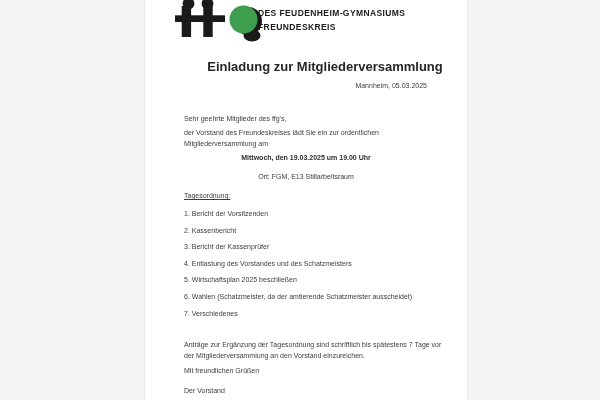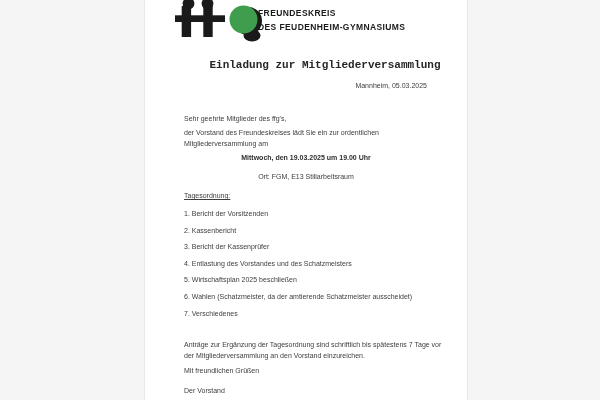--- a/index.html
+++ b/index.html
@@ -17,23 +17,22 @@
     overflow:hidden;
   }
   .logo-mark{position:absolute;left:30px;top:-3px;width:92px;height:47px;}
   .logo-text{
     position:absolute;left:113px;top:7px;
     font-size:8.5px;font-weight:bold;letter-spacing:0.4px;
     line-height:13.5px;color:#1b1b1b;white-space:nowrap;
   }
   .title{
     position:absolute;top:59px;left:19px;width:322px;
-    text-align:center;font-size:11px;font-weight:bold;color:#262626;
+    text-align:center;font-size:13px;font-weight:bold;color:#262626;
     white-space:nowrap;
-    font-family:Liberation Mono, monospace;
   }
   .dateline{
     position:absolute;top:82px;right:40px;
     font-size:7px;color:#3d3d3d;white-space:nowrap;
   }
   .bodytext{font-size:7px;color:#3d3d3d;}
   .greeting{position:absolute;left:39px;top:115px;white-space:nowrap;}
   .intro{position:absolute;left:39px;top:128px;line-height:10.5px;white-space:nowrap;}
   .meeting-datetime{
     position:absolute;left:0;top:154px;width:100%;text-align:center;
@@ -69,22 +68,22 @@
 
       <rect x="0" y="18.3" width="50" height="6.7" fill="#1a1a1a"></rect>
 
       <circle cx="73" cy="24" r="14" fill="#1a1a1a"></circle>
       <ellipse cx="77" cy="38.5" rx="8.5" ry="6" fill="#1a1a1a"></ellipse>
 
       <circle cx="68.5" cy="22.5" r="14" fill="#3f9e4d"></circle>
     </svg>
 
     <div class="logo-text">
+      <div>DES FEUDENHEIM-GYMNASIUMS</div>
       <div>FREUNDESKREIS</div>
-      <div>DES FEUDENHEIM-GYMNASIUMS</div>
     </div>
 
     <div class="title">Einladung zur Mitgliederversammlung</div>
     <div class="dateline">Mannheim, 05.03.2025</div>
 
     <div class="bodytext greeting">Sehr geehrte Mitglieder des ffg's,</div>
 
     <div class="bodytext intro">
       <div>der Vorstand des Freundeskreises lädt Sie ein zur ordentlichen</div>
       <div>Mitgliederversammlung am</div>

